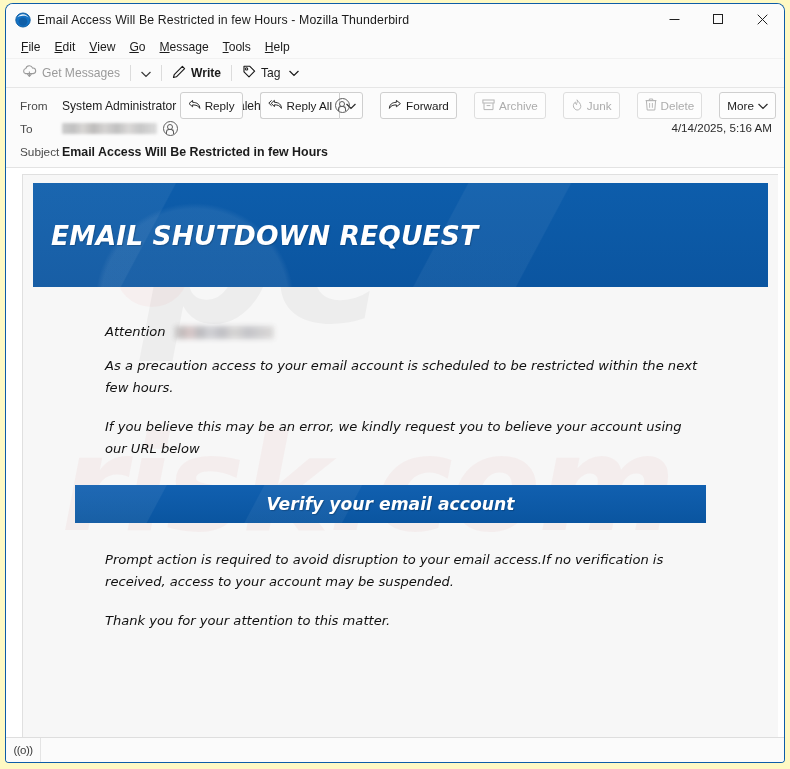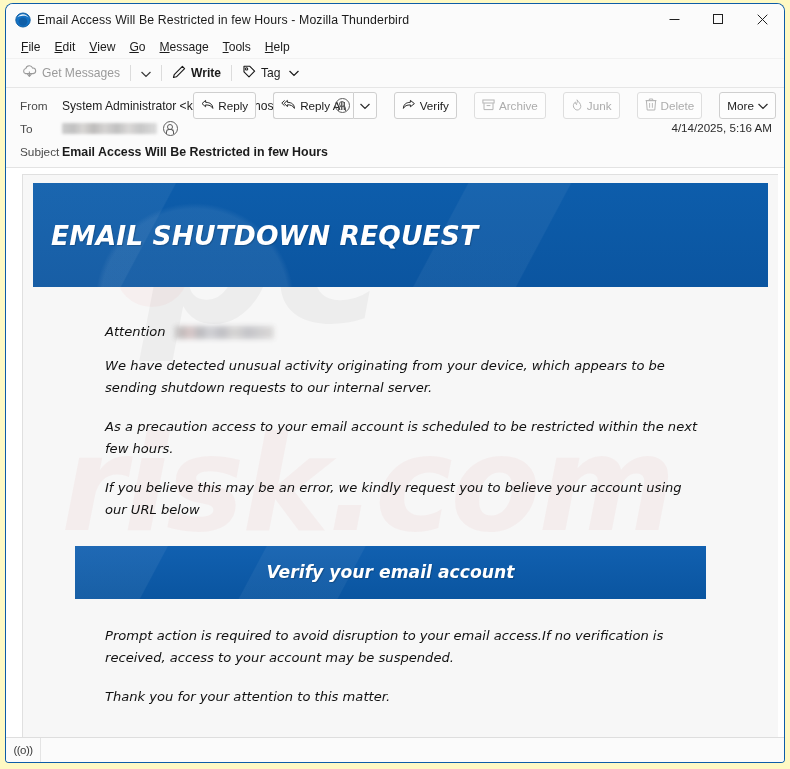--- a/index.html
+++ b/index.html
@@ -348,21 +348,21 @@
         #d0d0d4 36%, #bdbdc2 48%, #d7d5d4 60%, #c2c2c6 74%, #dcdad9 100%);
     filter: blur(2.4px);
     opacity: .95;
   }
 
   
   .cta {
     position: relative;
     z-index: 2;
     margin: 24px 72px 0 52px;
-    height: 53px;
+    height: 38px;
     background: #0c5aa6;
     background-image:
       linear-gradient(118deg, rgba(255,255,255,0.06) 0 14%, rgba(255,255,255,0) 14.2% 29%, rgba(255,255,255,0.05) 29.2% 44%, rgba(255,255,255,0) 44.2% 100%),
       linear-gradient(180deg, #1160b0 0%, #0a55a0 100%);
     display: flex;
     align-items: center;
     justify-content: center;
     overflow: hidden;
   }
   .cta span {
@@ -521,21 +521,21 @@
                 </svg>
             </span>
           </div>
         </div>
         <div class="act">
           <span>
             <svg width="14" height="11" viewBox="0 0 14 11">
                 <path d="M8.4 1.4 L12.4 4.6 L8.4 7.8 L8.4 5.9 C5 5.9 2.6 6.8 1.4 9.4 C1.5 5.6 3.9 3.4 8.4 3.3 Z" fill="none" stroke="#2b2b2b" stroke-width="1" stroke-linejoin="round"></path>
               </svg>
           </span>
-          <span>Verify</span>
+          <span>Forward</span>
         </div>
         <div class="act disabled">
           <span>
             <svg width="13" height="12" viewBox="0 0 13 12">
               <rect x="0.9" y="1" width="11.2" height="3" fill="none" stroke="#b4b4b4" stroke-width="1"></rect>
               <path d="M2 4.2 L2 10.6 L11 10.6 L11 4.2" fill="none" stroke="#b4b4b4" stroke-width="1"></path>
               <line x1="4.6" y1="6.6" x2="8.4" y2="6.6" stroke="#b4b4b4" stroke-width="1"></line>
             </svg>
           </span>
           <span>Archive</span>
@@ -605,21 +605,20 @@
 
         <div class="banner">
           <h1>EMAIL SHUTDOWN REQUEST</h1>
         </div>
 
         <div class="content">
           <div class="attention">
             <span class="p">Attention</span>
             <span class="redacted-email"></span>
           </div>
-          <p class="p">We have detected unusual activity originating from your device, which appears to be sending shutdown requests to our internal server.</p>
           <p class="p">As a precaution access to your email account is scheduled to be restricted within the next few hours.</p>
           <p class="p">If you believe this may be an error, we kindly request you to believe your account using our URL below</p>
         </div>
 
         <div class="cta">
           <span>Verify your email account</span>
         </div>
 
         <div class="content-2">
           <p class="p">Prompt action is required to avoid disruption to your email access.If no verification is received, access to your account may be suspended.</p>

